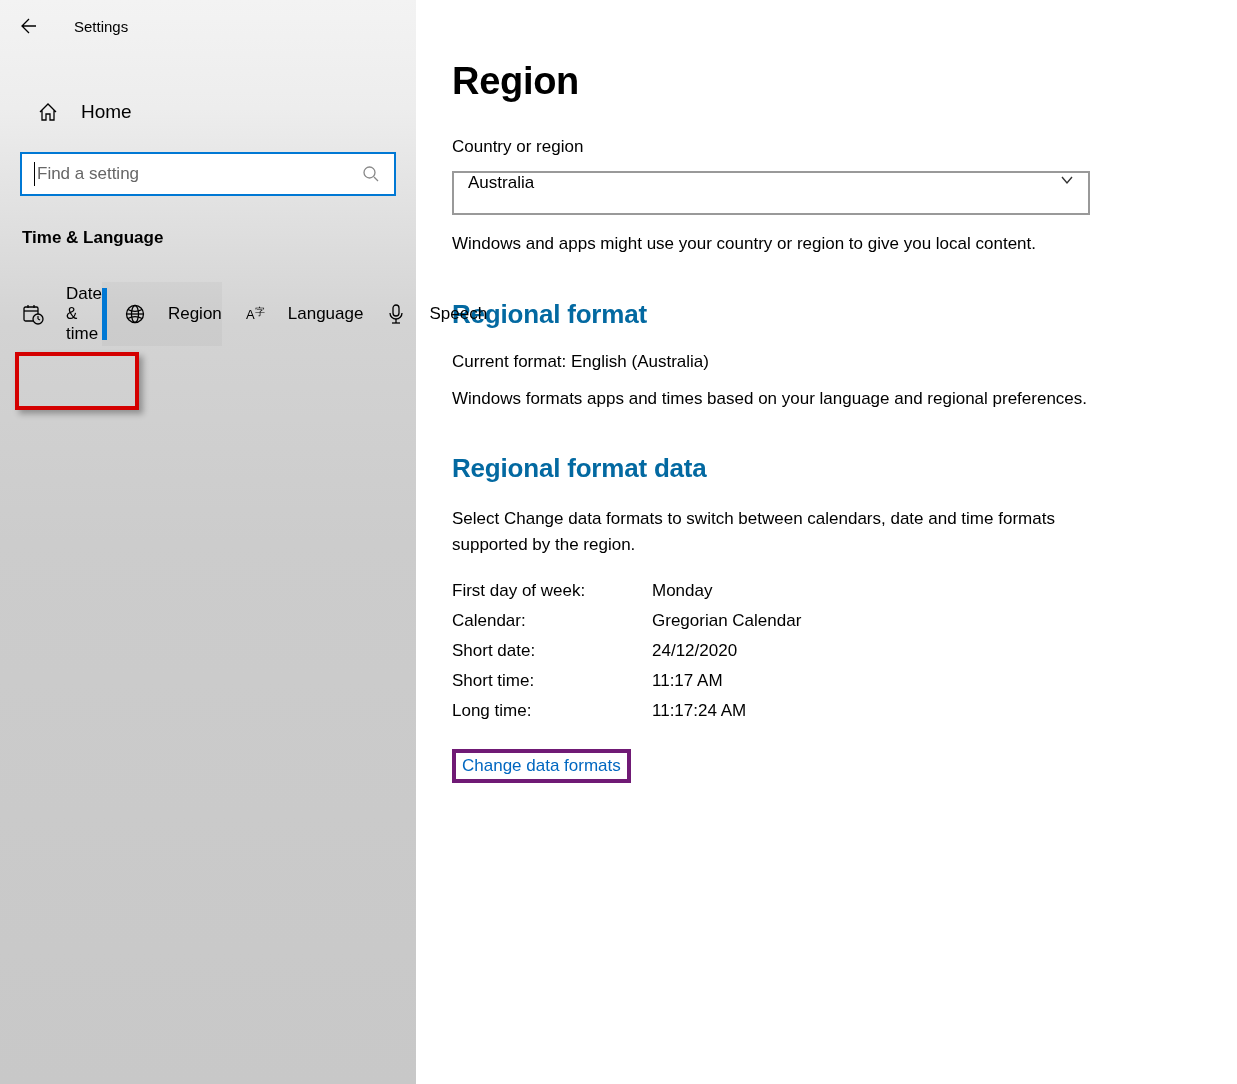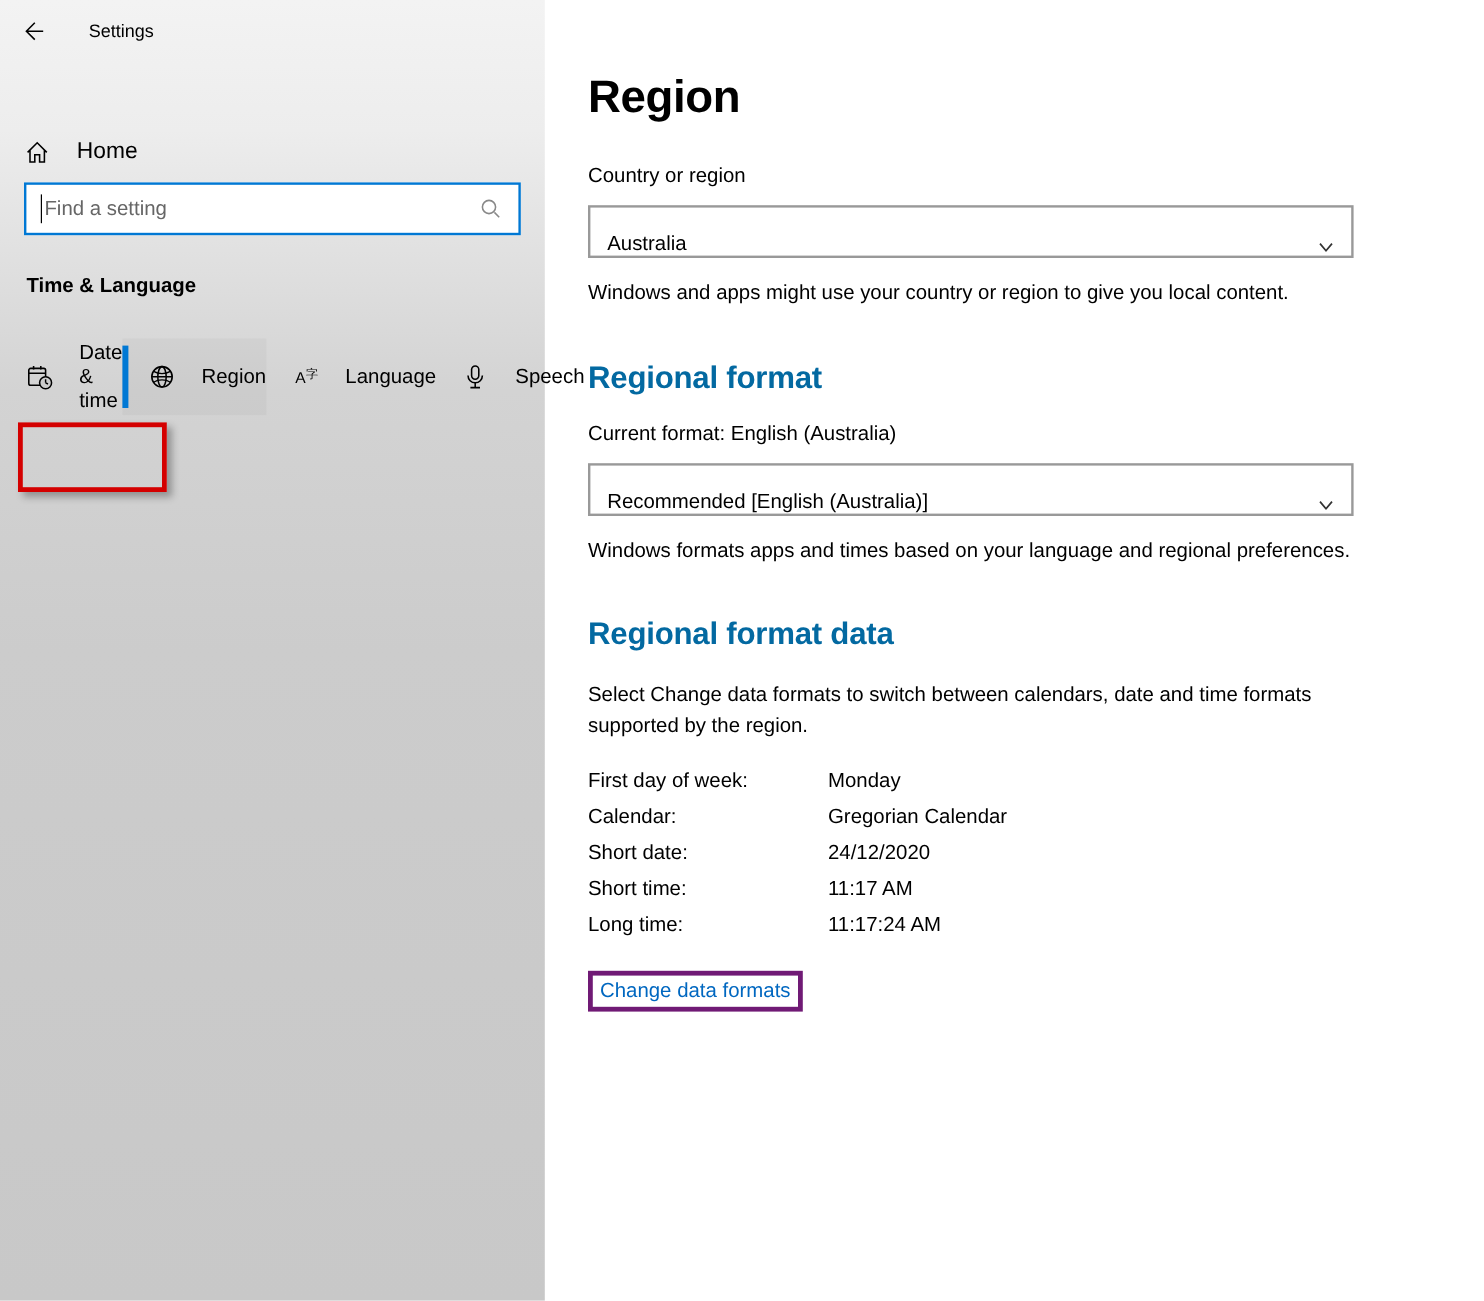--- a/index.html
+++ b/index.html
@@ -9,21 +9,21 @@
       font-family: "Segoe UI", -apple-system, sans-serif;
     }
     body {
       width: 1237px;
       height: 1084px;
       background: #ffffff;
       display: flex;
       overflow: hidden;
     }
     .sidebar {
-      width: 454px;
+      width: 416px;
       height: 100%;
       background: linear-gradient(to bottom, #f3f3f3 0%, #ededed 10%, #d3d3d3 30%, #cccccc 50%, #c8c8c8 100%);
       display: flex;
       flex-direction: column;
       padding-top: 8px;
     }
     .titlebar {
       display: flex;
       align-items: center;
       height: 36px;
@@ -37,23 +37,23 @@
       align-items: center;
       justify-content: center;
       cursor: pointer;
     }
     .app-title {
       font-size: 15px;
       color: #000;
     }
     .home-row {
       display: flex;
-      align-items: flex-end;
+      align-items: center;
       height: 52px;
-      padding-left: 20px;
+      padding-left: 37px;
       margin-top: 42px;
       gap: 22px;
       cursor: pointer;
     }
     .home-label {
       font-size: 19px;
       color: #000;
     }
     .search-wrap {
       margin: 14px 20px 0 20px;
@@ -167,21 +167,21 @@
       font-size: 17px;
       color: #000;
       margin-bottom: 14px;
     }
     .dropdown {
       width: 638px;
       height: 44px;
       border: 2px solid #999;
       background: #fff;
       display: flex;
-      align-items: flex-end;
+      align-items: flex-start;
       justify-content: space-between;
       padding: 0 14px;
       cursor: pointer;
       margin-bottom: 16px;
     }
     .dropdown-label {
       font-size: 17px;
       color: #000;
     }
     .description {
@@ -321,26 +321,20 @@
   <div class="dropdown">
     <span class="dropdown-label">Australia</span>
     <svg width="14" height="14" viewBox="0 0 14 14">
       <path d="M2 4 L7 10 L12 4" stroke="#333" stroke-width="1.4" fill="none"></path>
     </svg>
   </div>
   <div class="description">Windows and apps might use your country or region to give you local content.</div>
 
   <h2 class="subheading">Regional format</h2>
   <div class="current-format">Current format: English (Australia)</div>
-  <div class="dropdown">
-    <span class="dropdown-label">Recommended [English (Australia)]</span>
-    <svg width="14" height="14" viewBox="0 0 14 14">
-      <path d="M2 4 L7 10 L12 4" stroke="#333" stroke-width="1.4" fill="none"></path>
-    </svg>
-  </div>
   <div class="description">Windows formats apps and times based on your language and regional preferences.</div>
 
   <h2 class="subheading">Regional format data</h2>
   <div class="description">Select Change data formats to switch between calendars, date and time formats supported by the region.</div>
 
   <div class="data-table">
     <div class="data-row">
       <div class="data-key">First day of week:</div>
       <div>Monday</div>
     </div>

